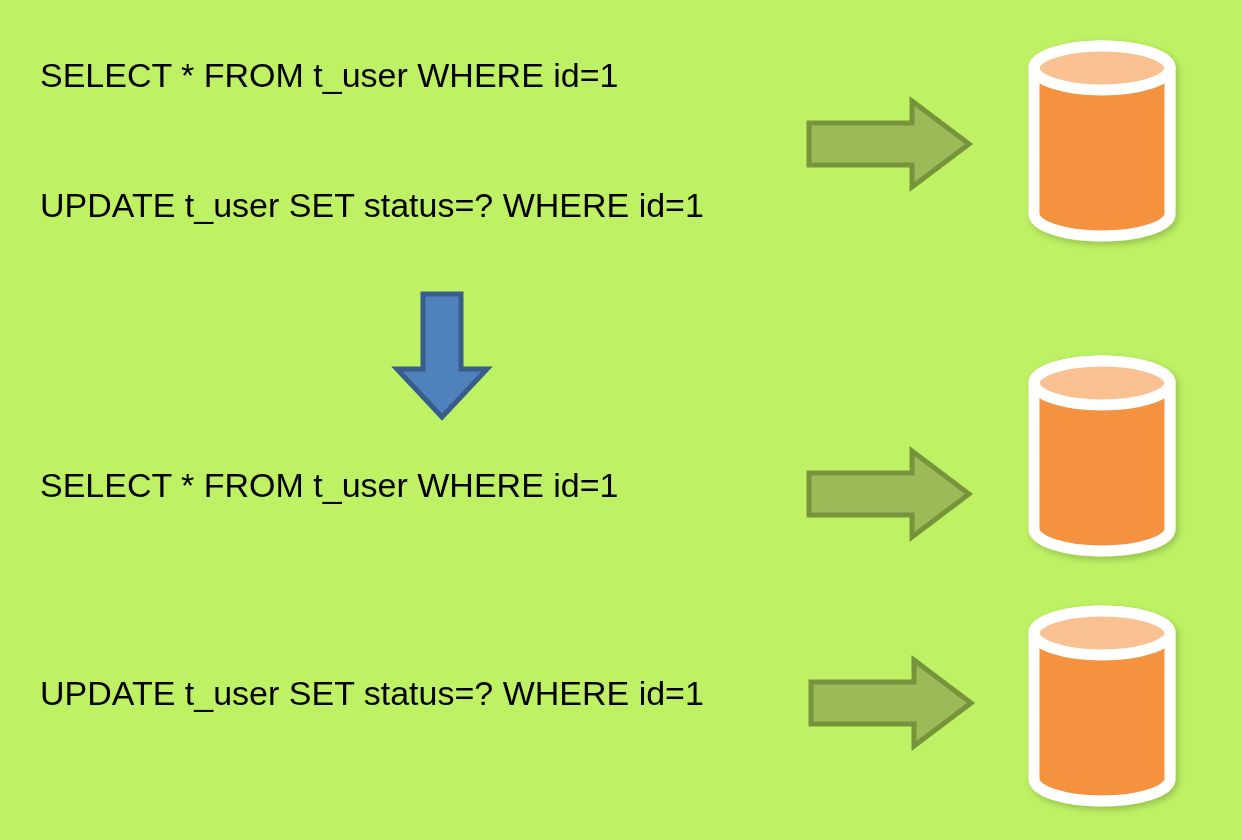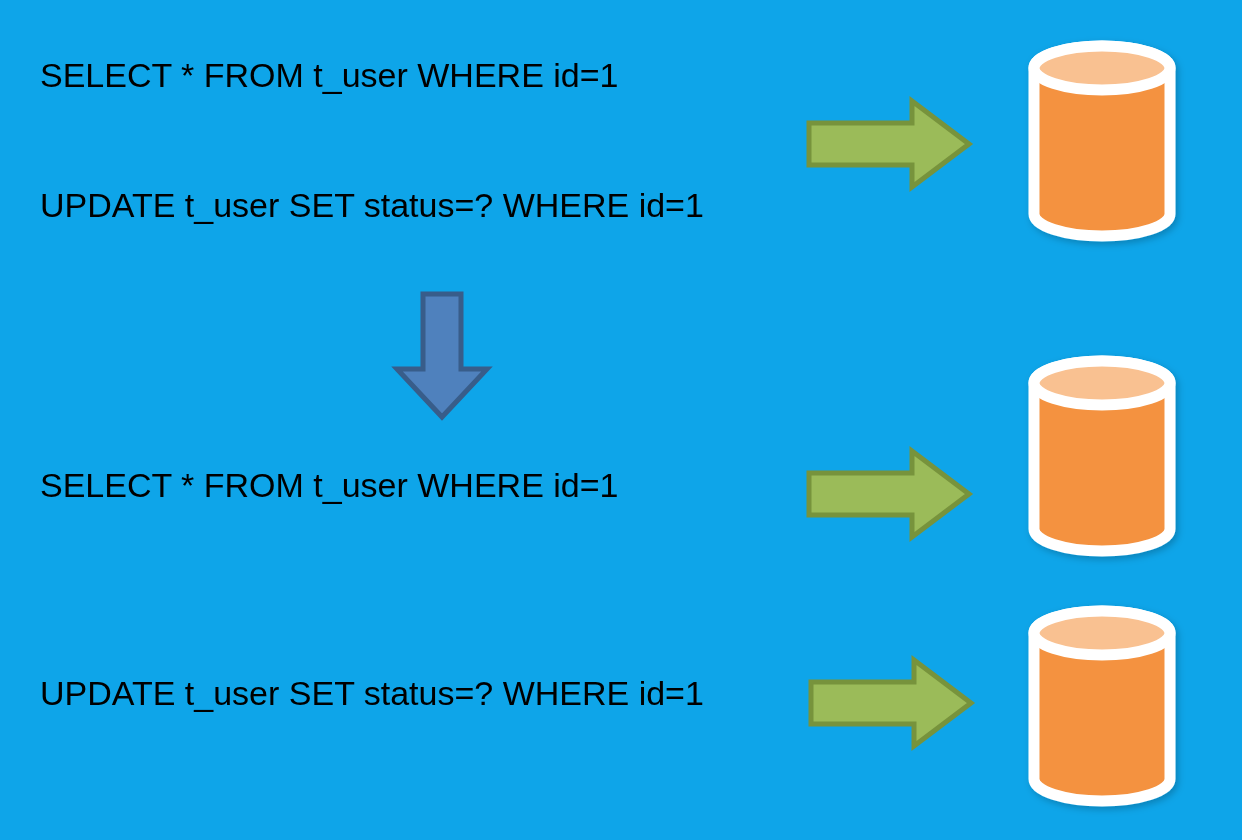--- a/index.html
+++ b/index.html
@@ -4,21 +4,21 @@
 <style>
   html, body {
     margin: 0;
     padding: 0;
     background: #ffffff;
   }
   #canvas {
     position: relative;
     width: 1242px;
     height: 840px;
-    background: #0ea5e9;
+    background: #bef264;
     overflow: hidden;
     font-family: "Liberation Sans", sans-serif;
   }
 
   
   .sql-text {
     position: absolute;
     font-family: "Liberation Sans", sans-serif;
     font-size: 34px;
     font-weight: 400;

